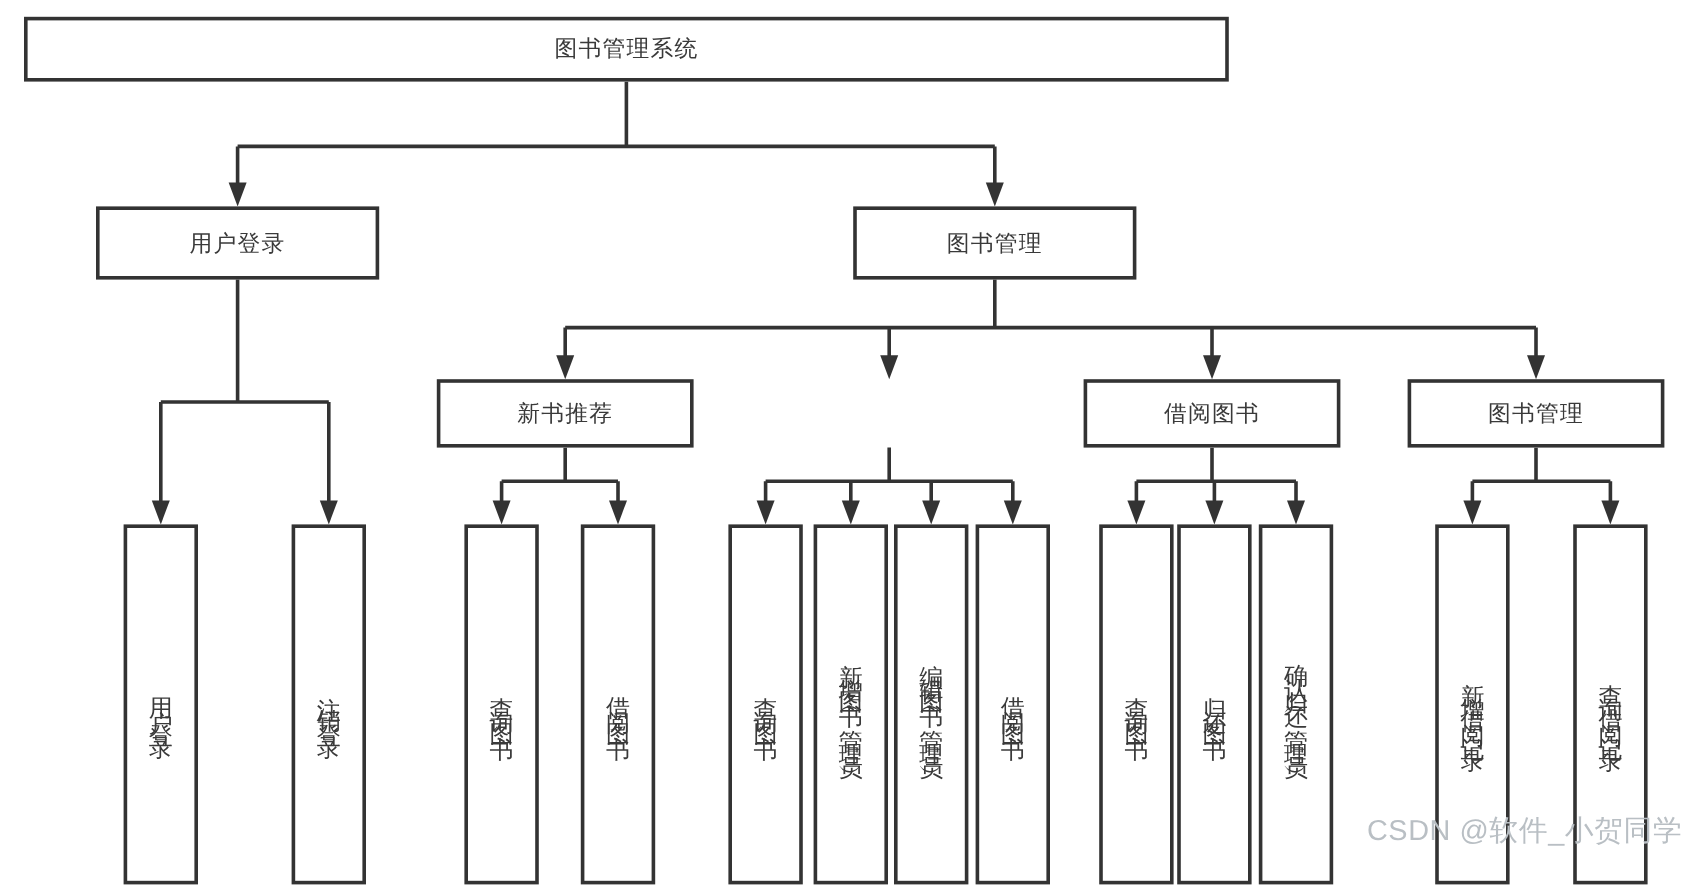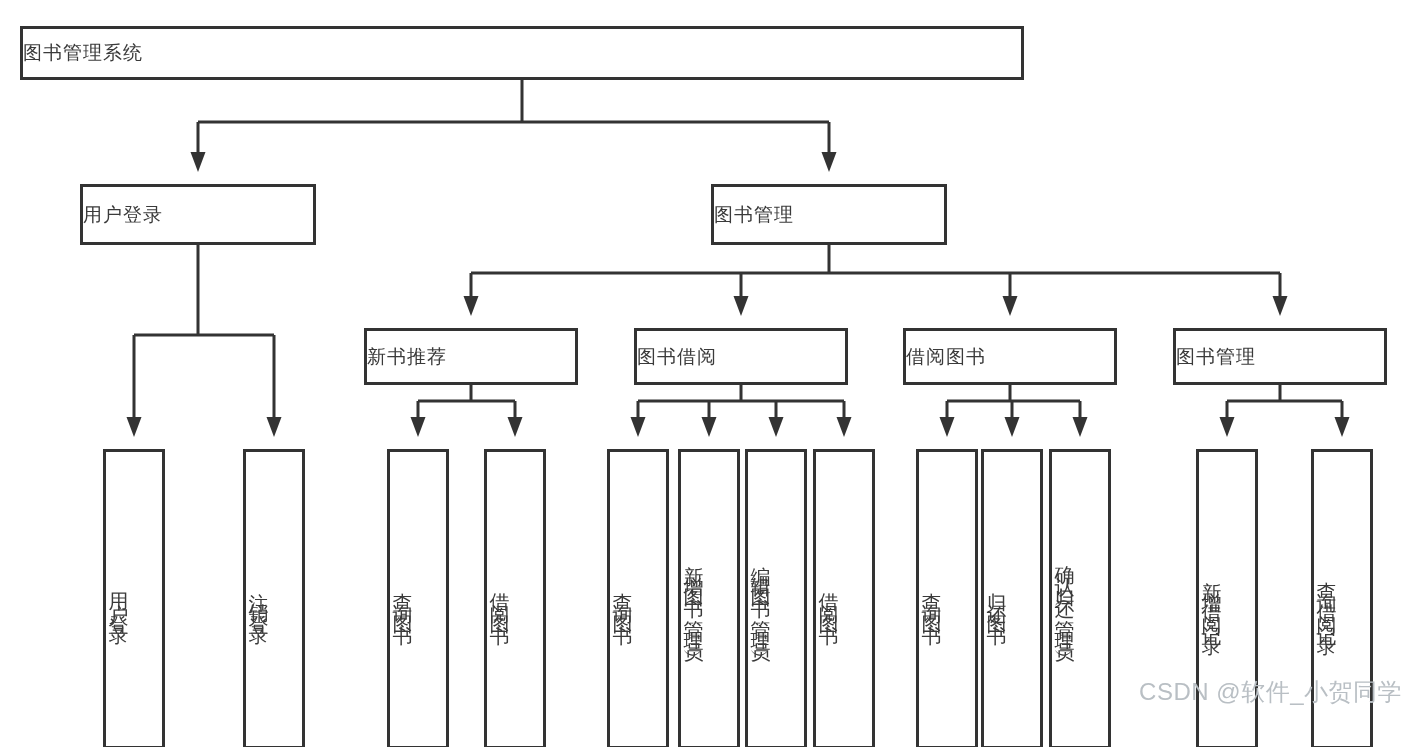--- a/index.html
+++ b/index.html
@@ -30,23 +30,22 @@
     fill: var(--line, #333333);
     stroke: none;
   }
   .box {
     position: absolute;
     box-sizing: border-box;
     border: 3px solid var(--line, #333333);
     background: #ffffff;
     display: flex;
     align-items: center;
-    justify-content: flex-start;
+    justify-content: center;
     z-index: 2;
-    margin-top: 12px;
   }
   .h-label {
     font-size: 19px;
     color: var(--text, #3a3a3a);
     letter-spacing: 1px;
     white-space: nowrap;
   }
   .v-label {
     writing-mode: vertical-rl;
     text-orientation: mixed;
@@ -118,23 +117,20 @@
   <div class="box" style="left:80px;top:172px;width:236px;height:61px">
     <span class="h-label">用户登录</span>
   </div>
   <div class="box" style="left:364px;top:316px;width:214px;height:57px">
     <span class="h-label">新书推荐</span>
   </div>
 
   <div class="box" style="left:711px;top:172px;width:236px;height:61px">
     <span class="h-label">图书管理</span>
   </div>
-  <div class="box" style="left:634px;top:316px;width:214px;height:57px">
-    <span class="h-label">图书借阅</span>
-  </div>
   <div class="box" style="left:903px;top:316px;width:214px;height:57px">
     <span class="h-label">借阅图书</span>
   </div>
   <div class="box" style="left:1173px;top:316px;width:214px;height:57px">
     <span class="h-label">图书管理</span>
   </div>
 
   <div class="box" style="left:103px;top:437px;width:62px;height:300px">
     <span class="v-label">用户登录</span>
   </div>

